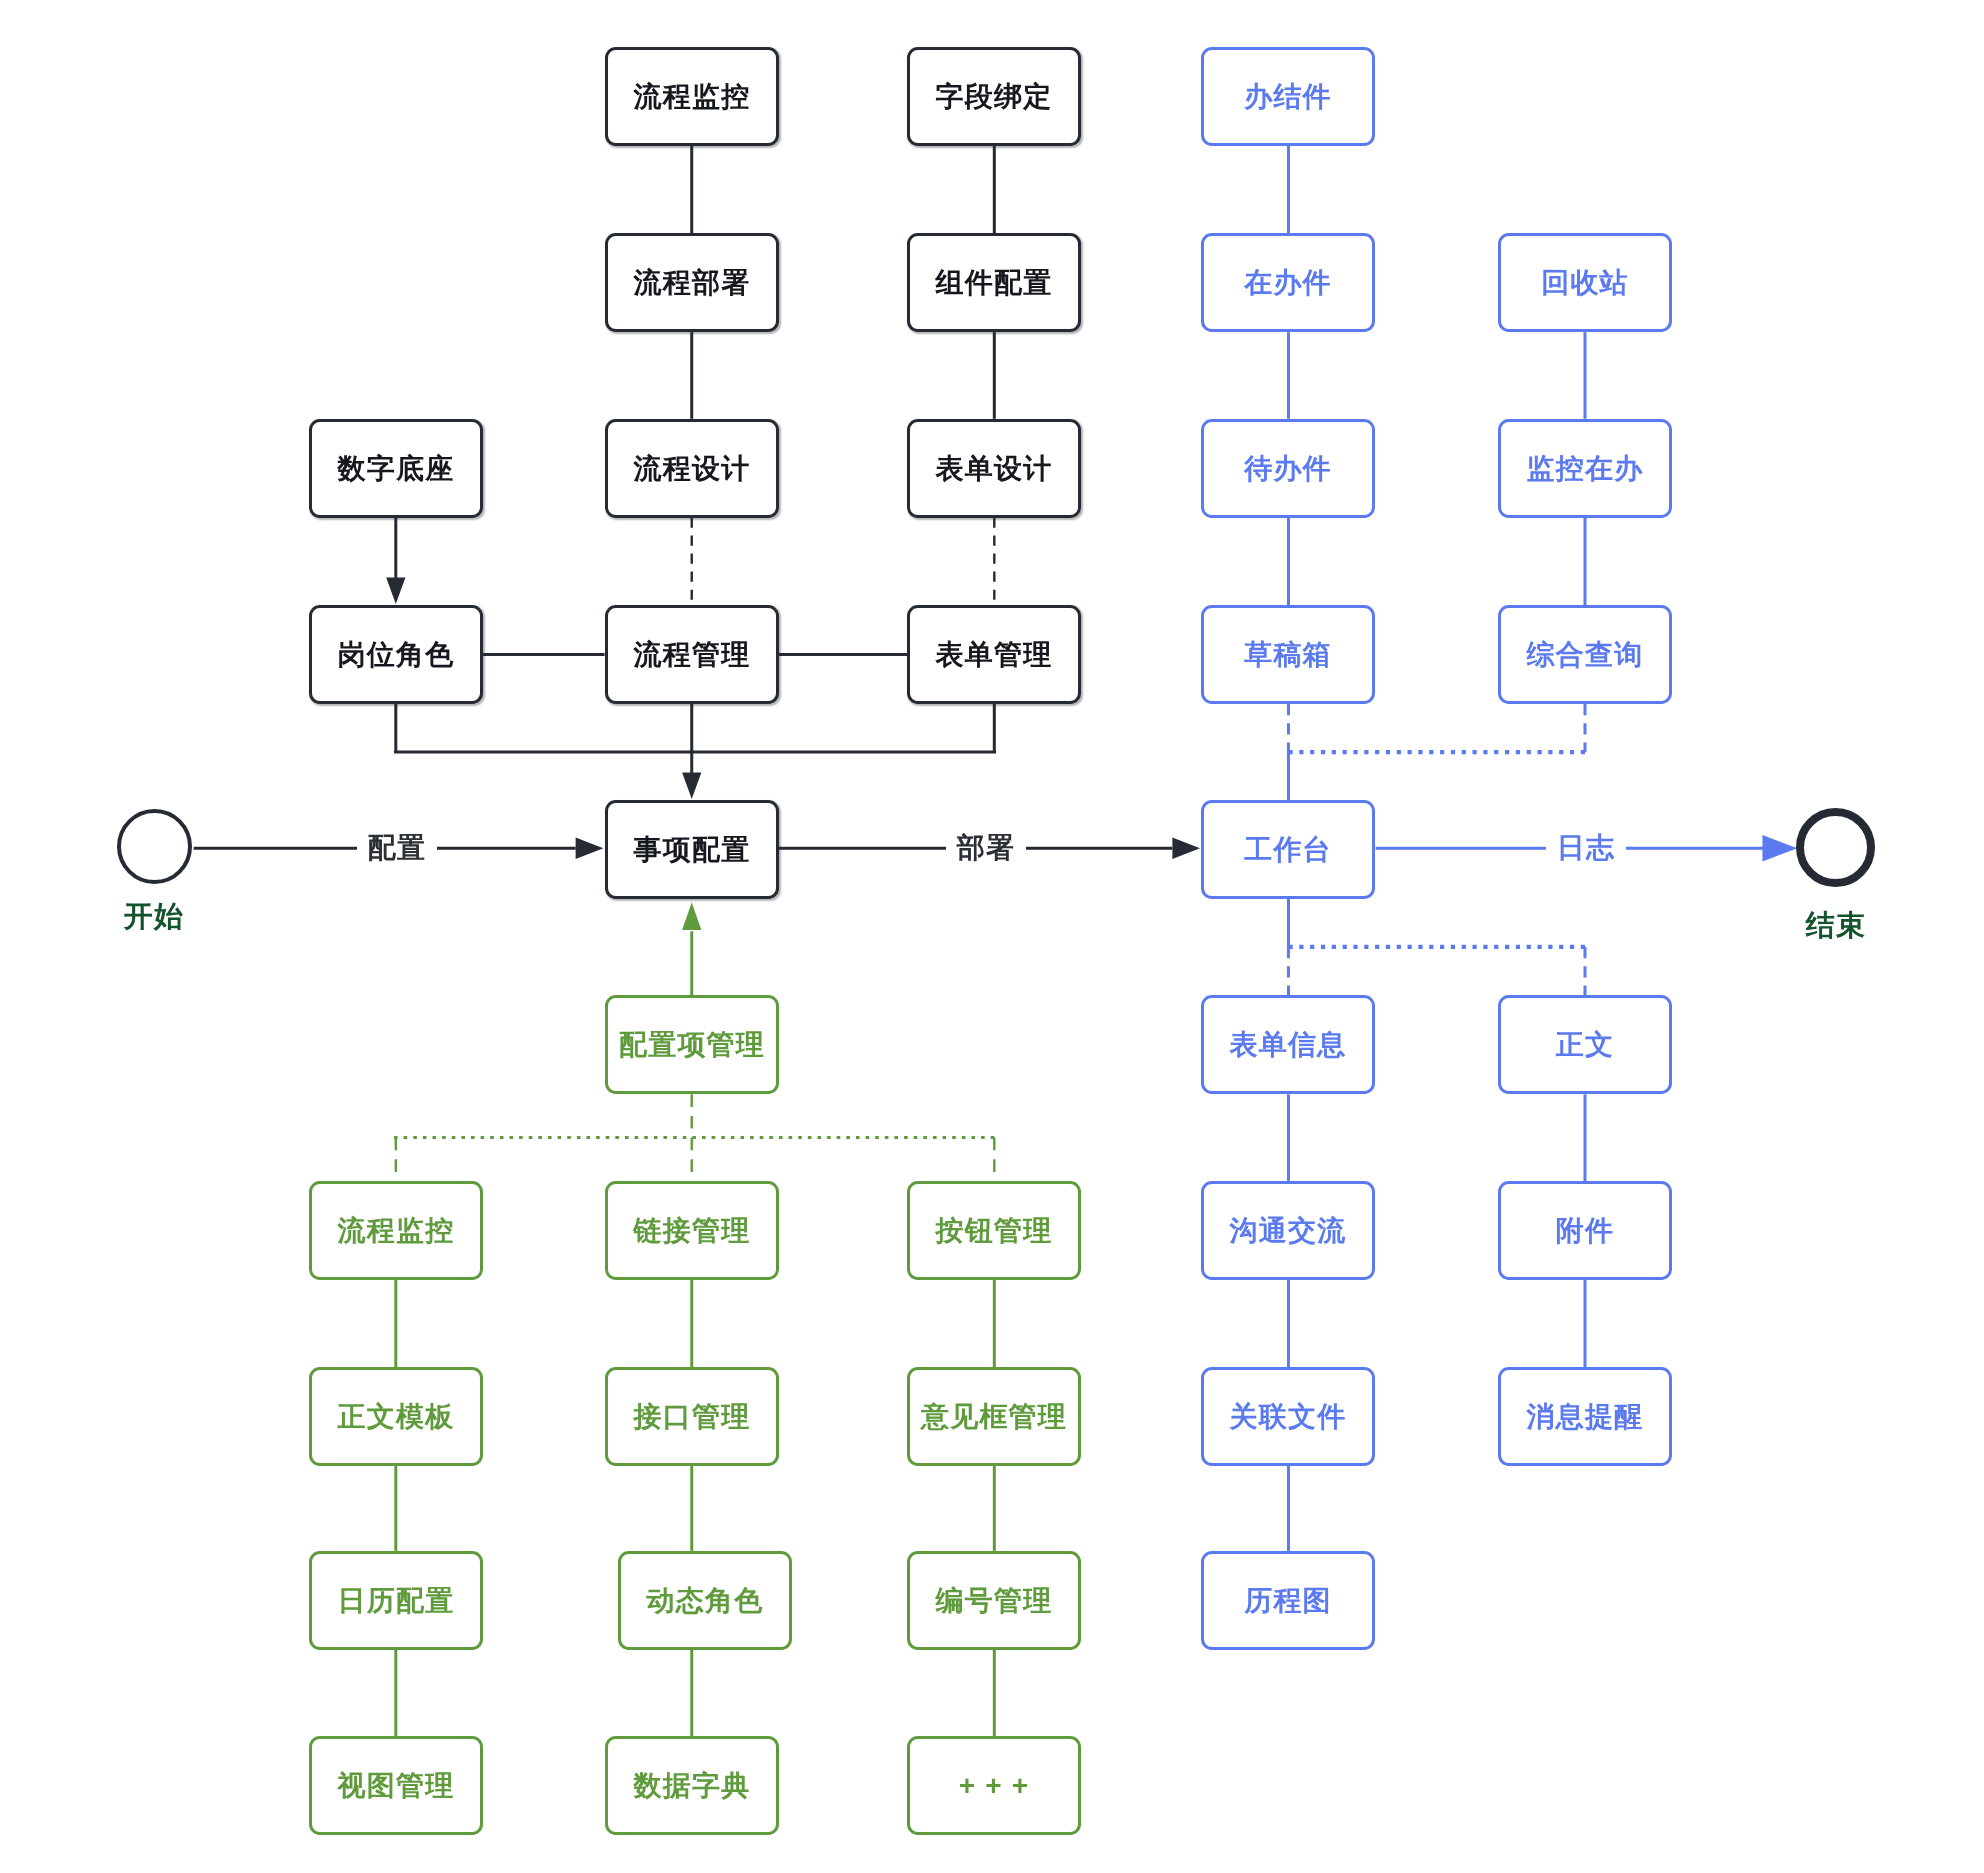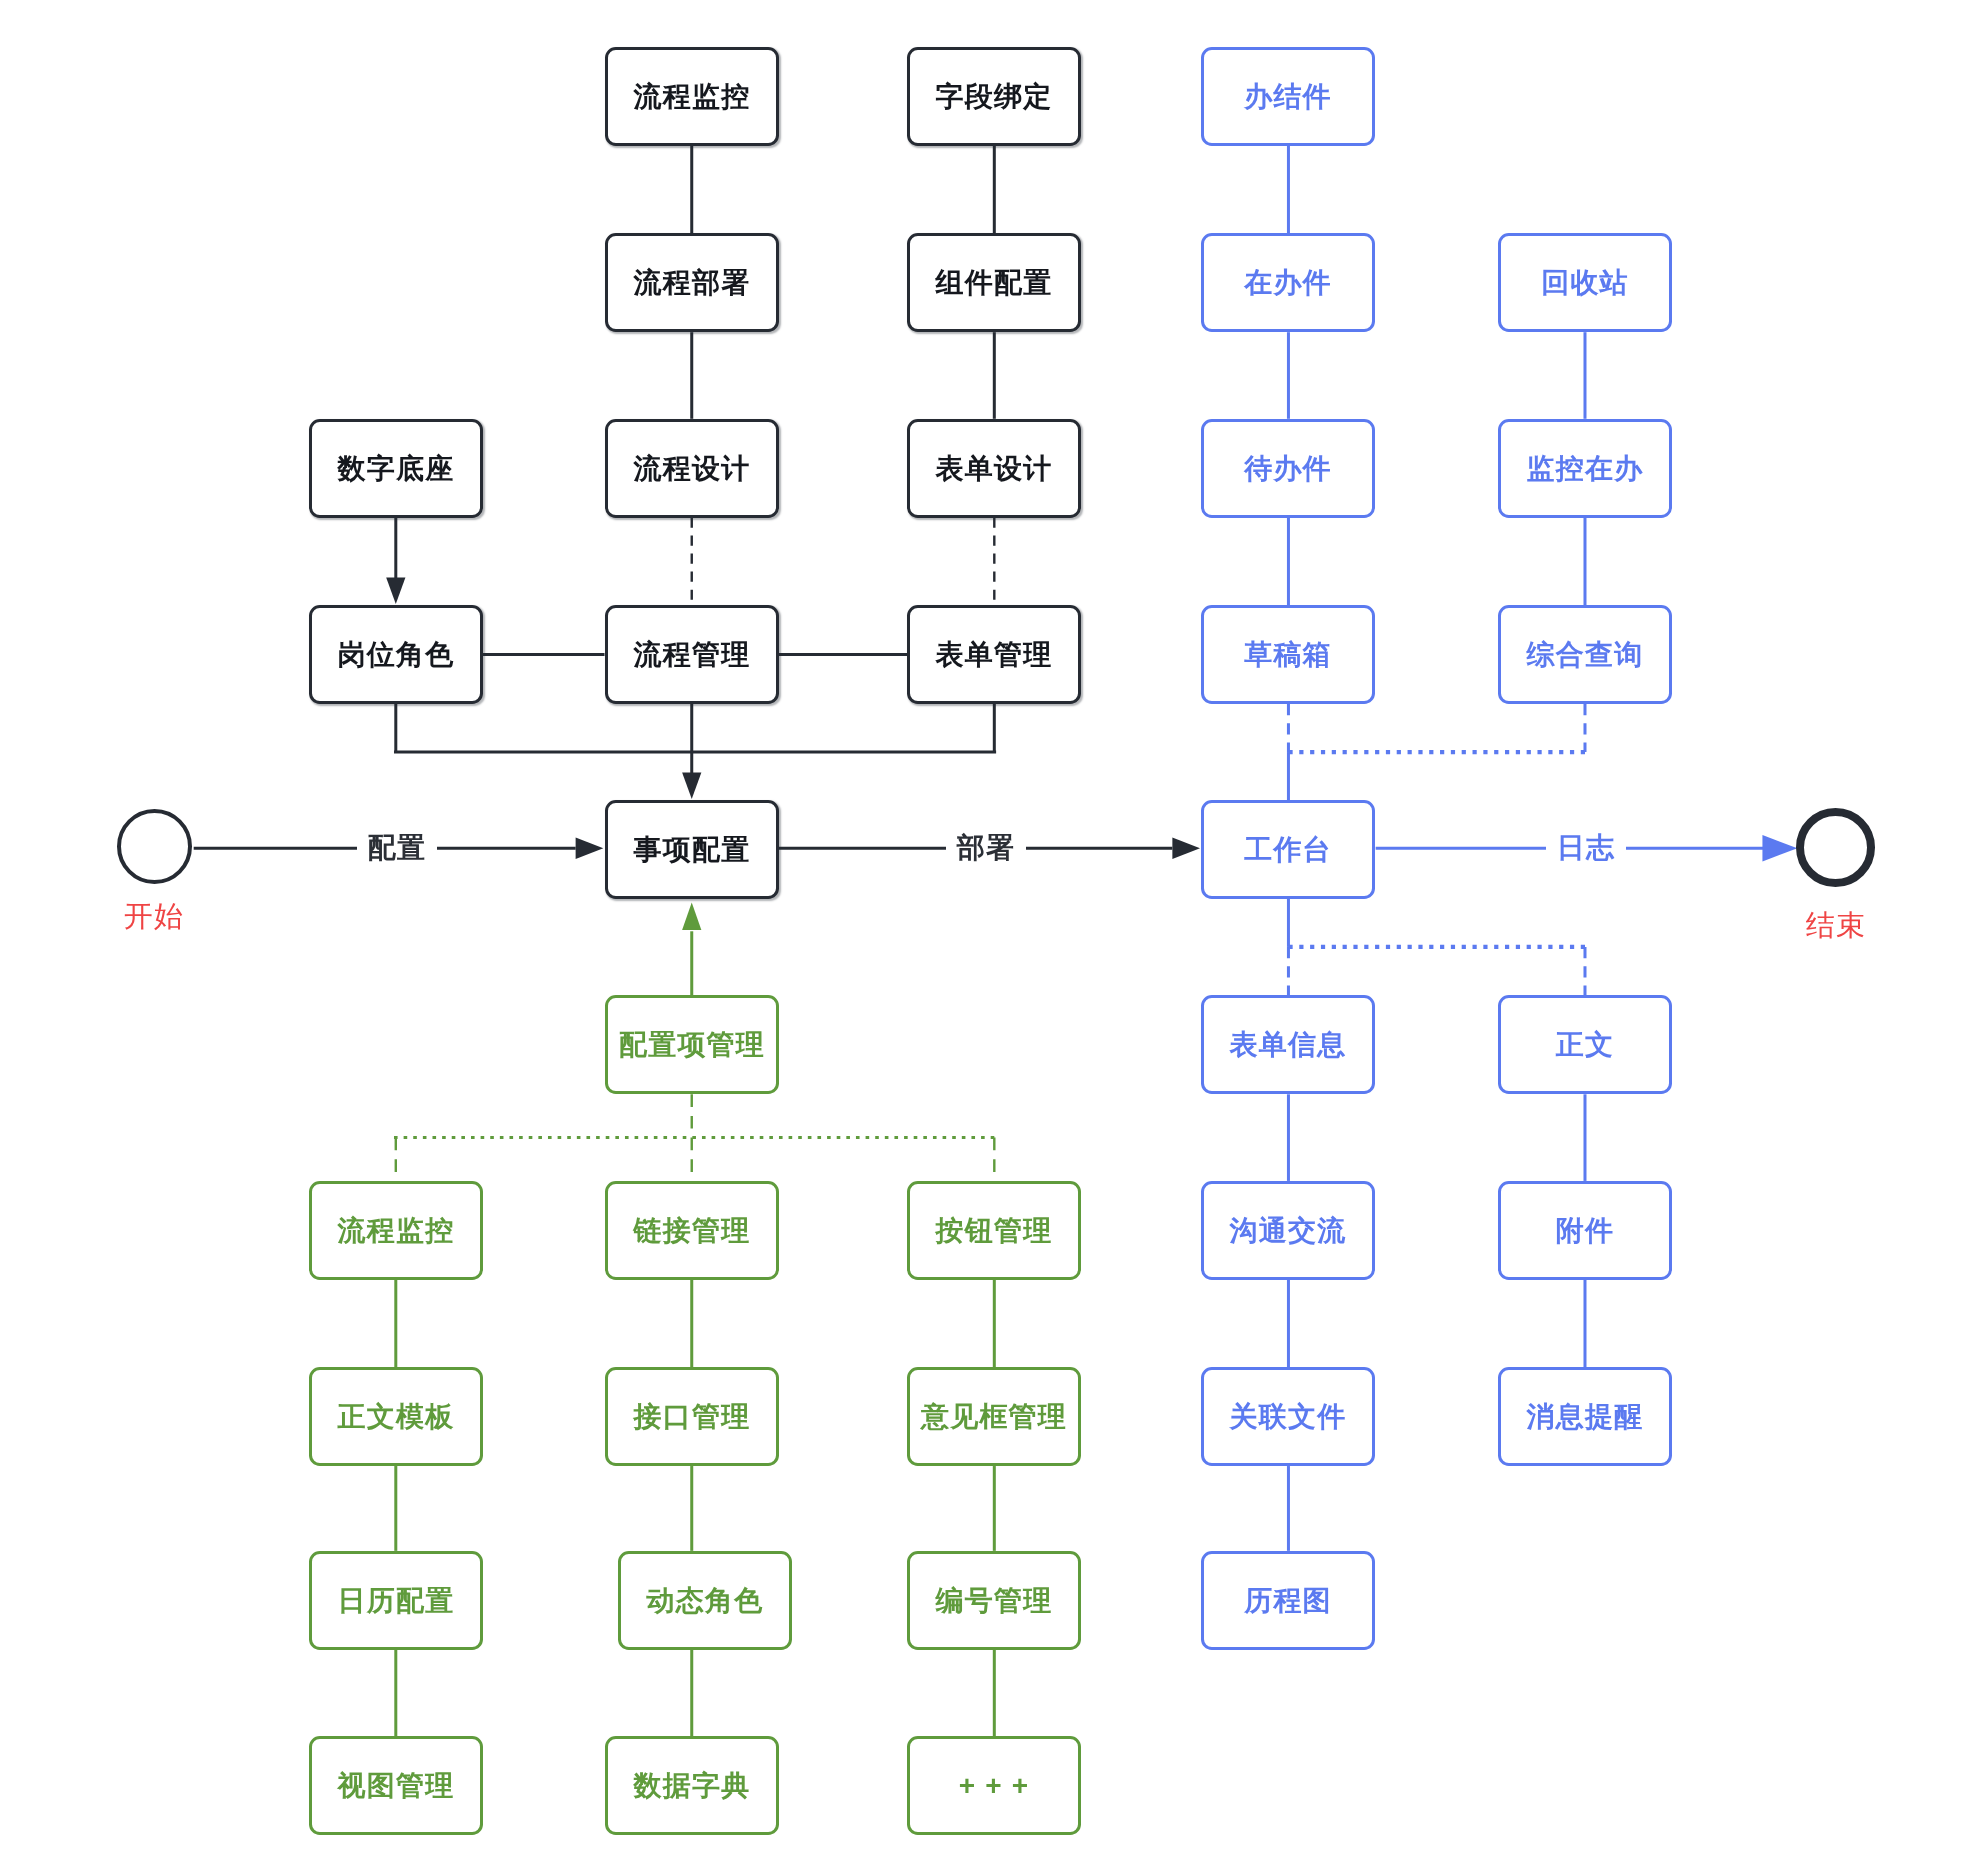--- a/index.html
+++ b/index.html
@@ -34,21 +34,21 @@
     font-weight:bold;font-size:28px;letter-spacing:1.2px;white-space:nowrap;
   }
   .node.black{border:3.6px solid var(--dark);color:var(--node-text-dark);box-shadow:1.2px 1.8px 1.8px rgba(38,43,51,.35);}
   .node.blue{border:3px solid var(--blue);color:var(--blue);}
   .node.green{border:3px solid var(--green);color:var(--green);}
   .terminal{position:absolute;background:#fff;border-radius:50%;box-sizing:border-box;}
   .terminal.start{left:117px;top:809px;width:75px;height:75px;border:4.8px solid var(--dark);}
   .terminal.end{left:1796px;top:808px;width:79px;height:79px;border:8.4px solid var(--dark);}
   .t-label{
     position:absolute;transform:translateX(-50%);
-    font-weight:normal;font-size:29px;color:#ef4444;letter-spacing:1.2px;
+    font-weight:bold;font-size:29px;color:#14532d;letter-spacing:1.2px;
   }
   .edge-label{
     position:absolute;transform:translate(-50%,-50%);
     background:#fff;padding:3.6px 10.8px;
     font-weight:bold;font-size:28px;color:#2b2f36;letter-spacing:1.2px;text-align:center;
   }
   .edge-label.blue{color:var(--blue);}
 </style>
 </head>
 <body>

